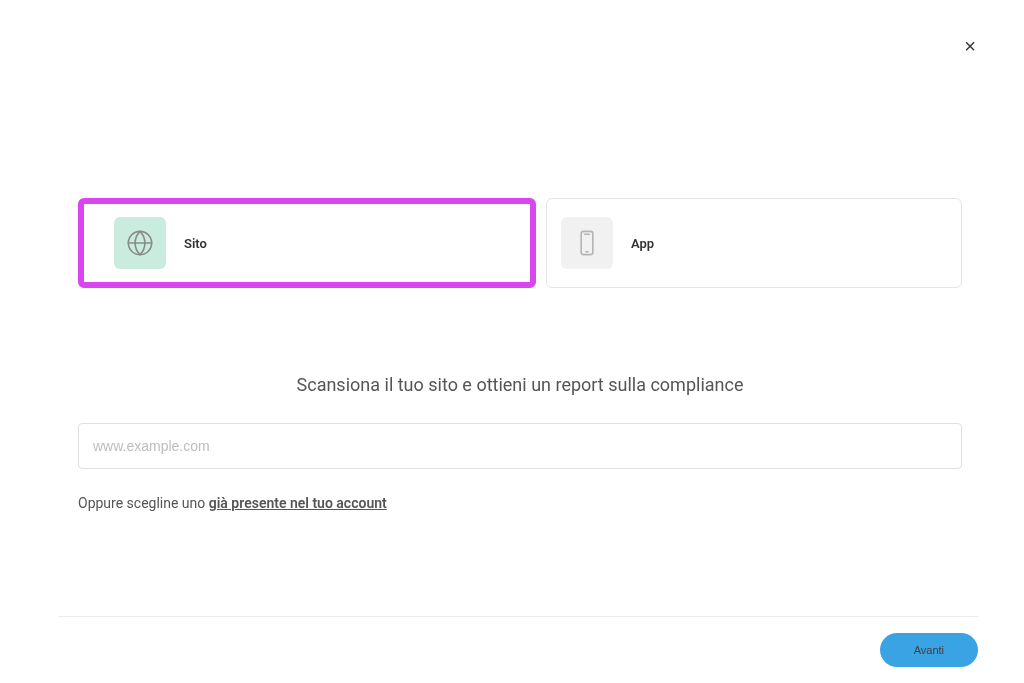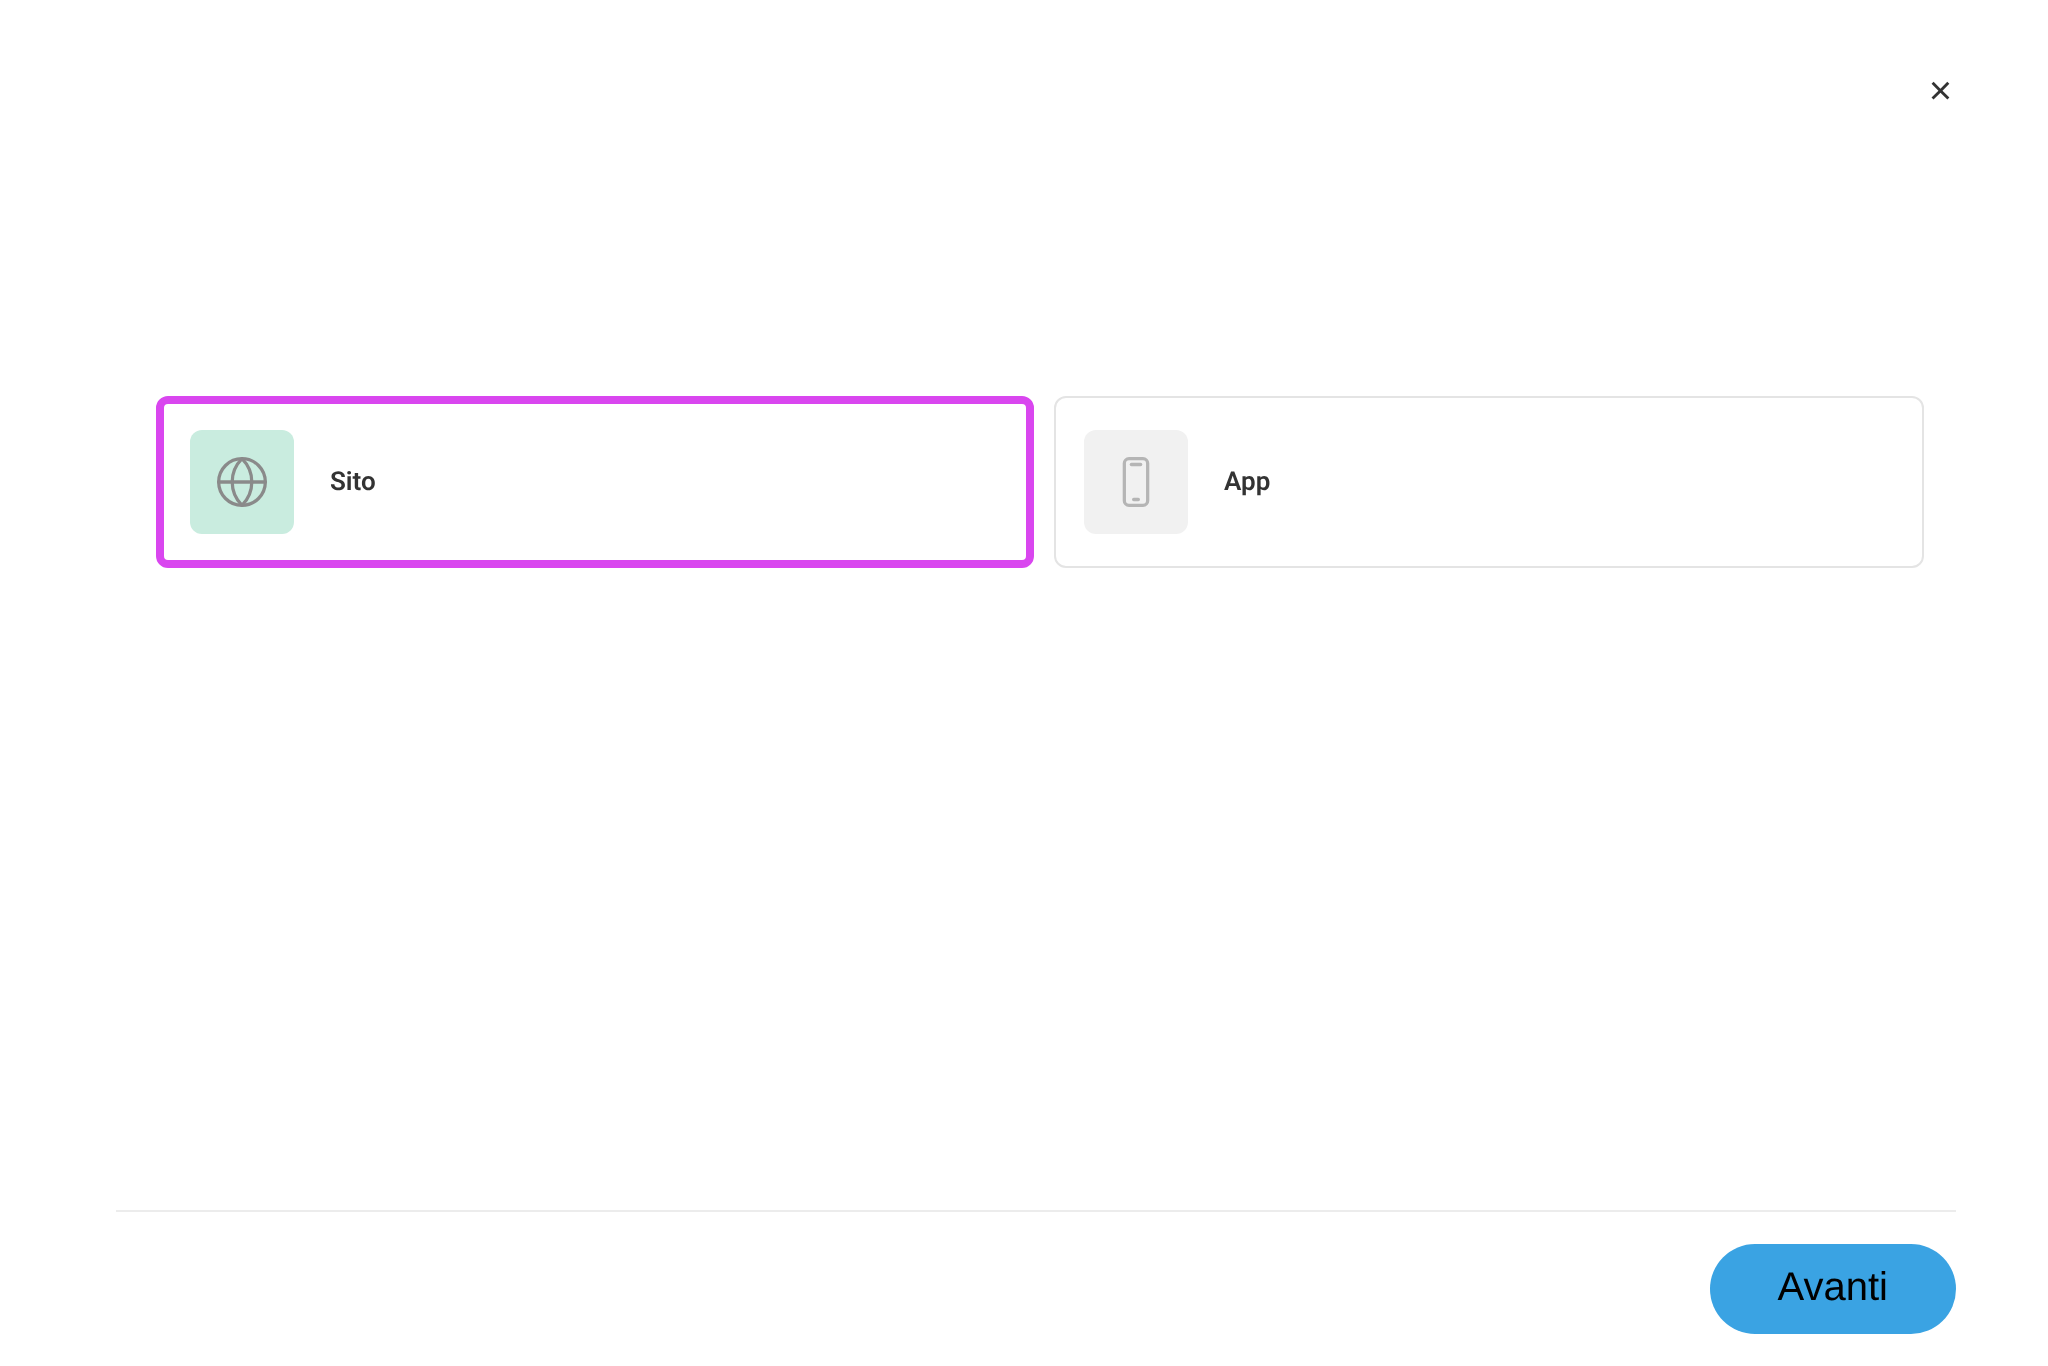--- a/index.html
+++ b/index.html
@@ -39,22 +39,22 @@
     align-items: center;
     gap: 18px;
     border: 1px solid #e4e4e4;
     border-radius: 6px;
     padding: 14px 14px;
     background: #fff;
     cursor: pointer;
     min-height: 68px;
   }
   .card.selected {
-    border: 4px solid #d946ef;
-    padding: 13px 13px;
+    border: 6px solid #d946ef;
+    padding: 13px 30px;
   }
   .card .icon-box {
     width: 52px;
     height: 52px;
     border-radius: 6px;
     display: flex;
     align-items: center;
     justify-content: center;
     flex-shrink: 0;
   }
@@ -102,25 +102,25 @@
     left: 58px;
     right: 46px;
     bottom: 16px;
     border-top: 1px solid #ececec;
     padding-top: 16px;
     display: flex;
     justify-content: flex-end;
   }
   .next-btn {
     background: #3aa3e3;
-    color: #000000;
+    color: #404040;
     border: none;
     border-radius: 999px;
     padding: 11px 34px;
-    font-size: 20px;
+    font-size: 11px;
     cursor: pointer;
   }
   svg { display: block; }
 </style>
 </head>
 <body>
 
 <button class="close-btn">×</button>
 
 <div class="content">
@@ -145,18 +145,25 @@
           <rect x="7" y="2" width="10" height="20" rx="2"></rect>
           <line x1="10" y1="4.5" x2="14" y2="4.5"></line>
           <line x1="11" y1="19.5" x2="13" y2="19.5"></line>
         </svg>
       </div>
       <span class="label">App</span>
     </div>
 
   </div>
 
+  <div class="section">
+    <div class="section-title">Scansiona il tuo sito e ottieni un report sulla compliance</div>
+    <input type="text" class="url-input" placeholder="www.example.com" style="">
+    <div class="alt-text">
+      <span>Oppure scegline uno </span><a>già presente nel tuo account</a>
+    </div>
+  </div>
 
 </div>
 
 <div class="footer">
   <button class="next-btn">Avanti</button>
 </div>
 
 </body></html>

